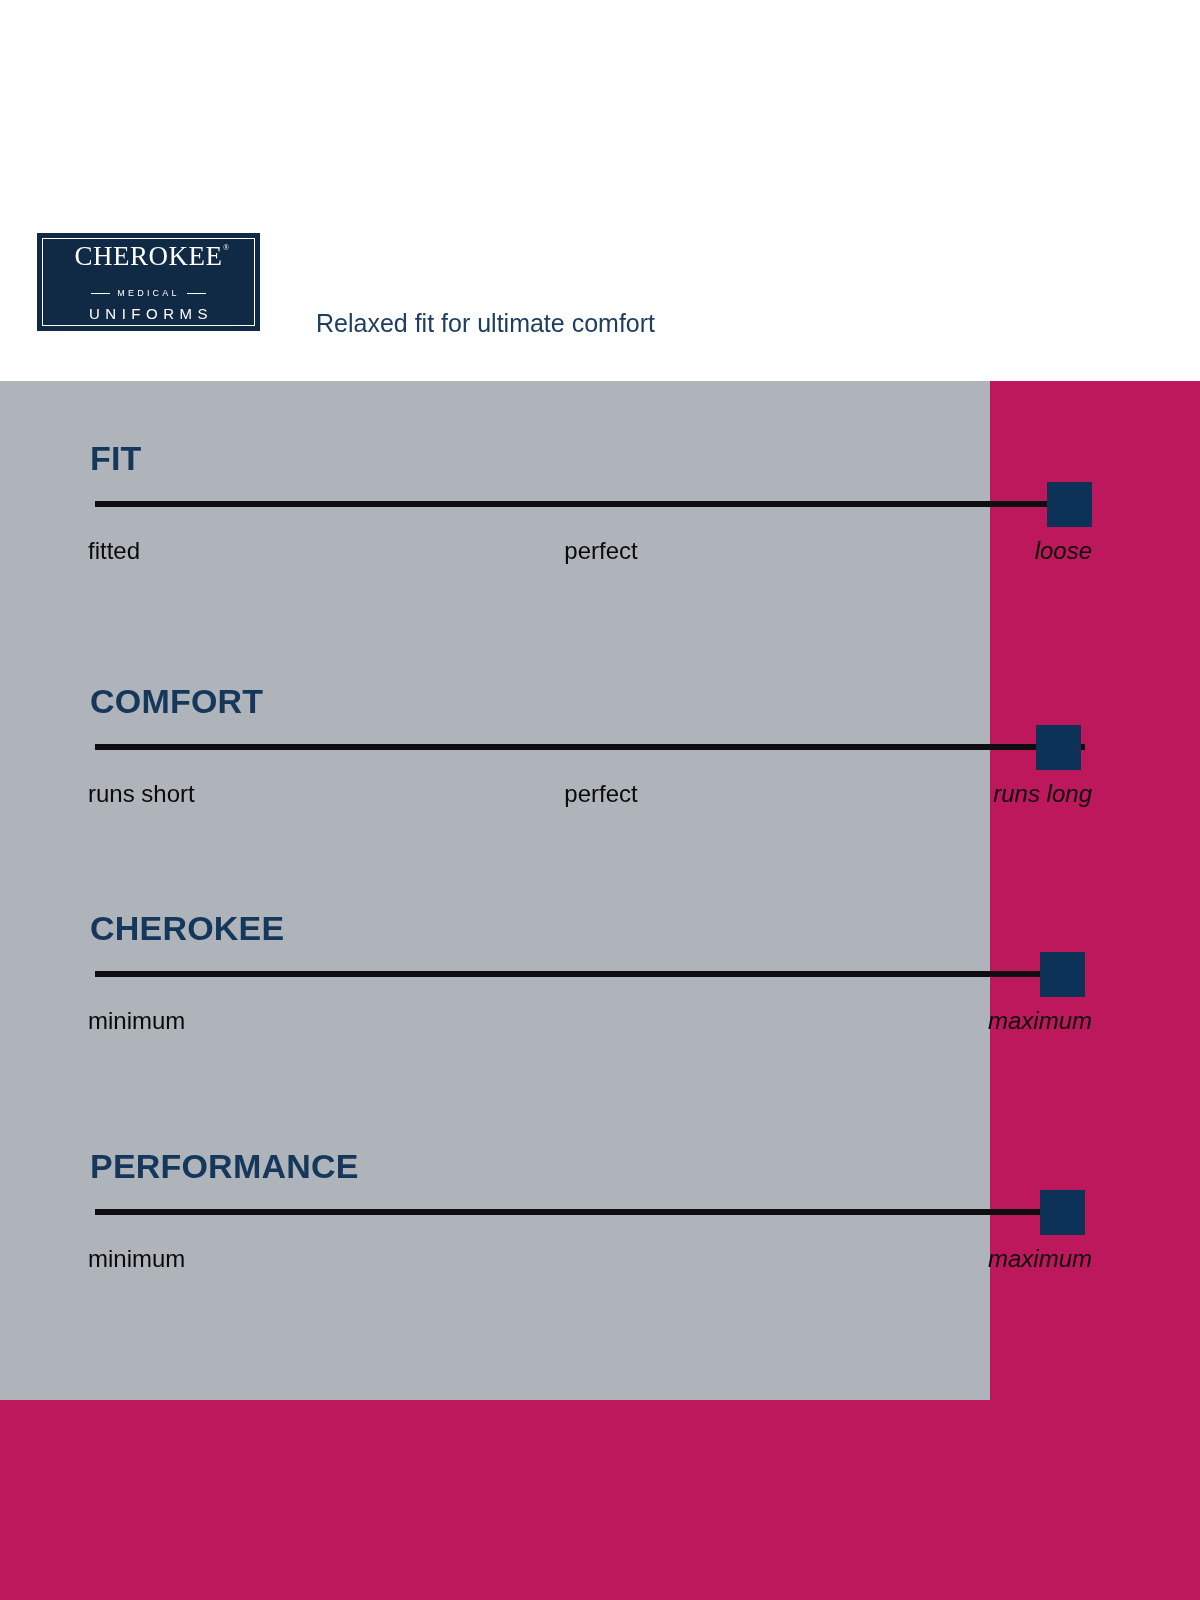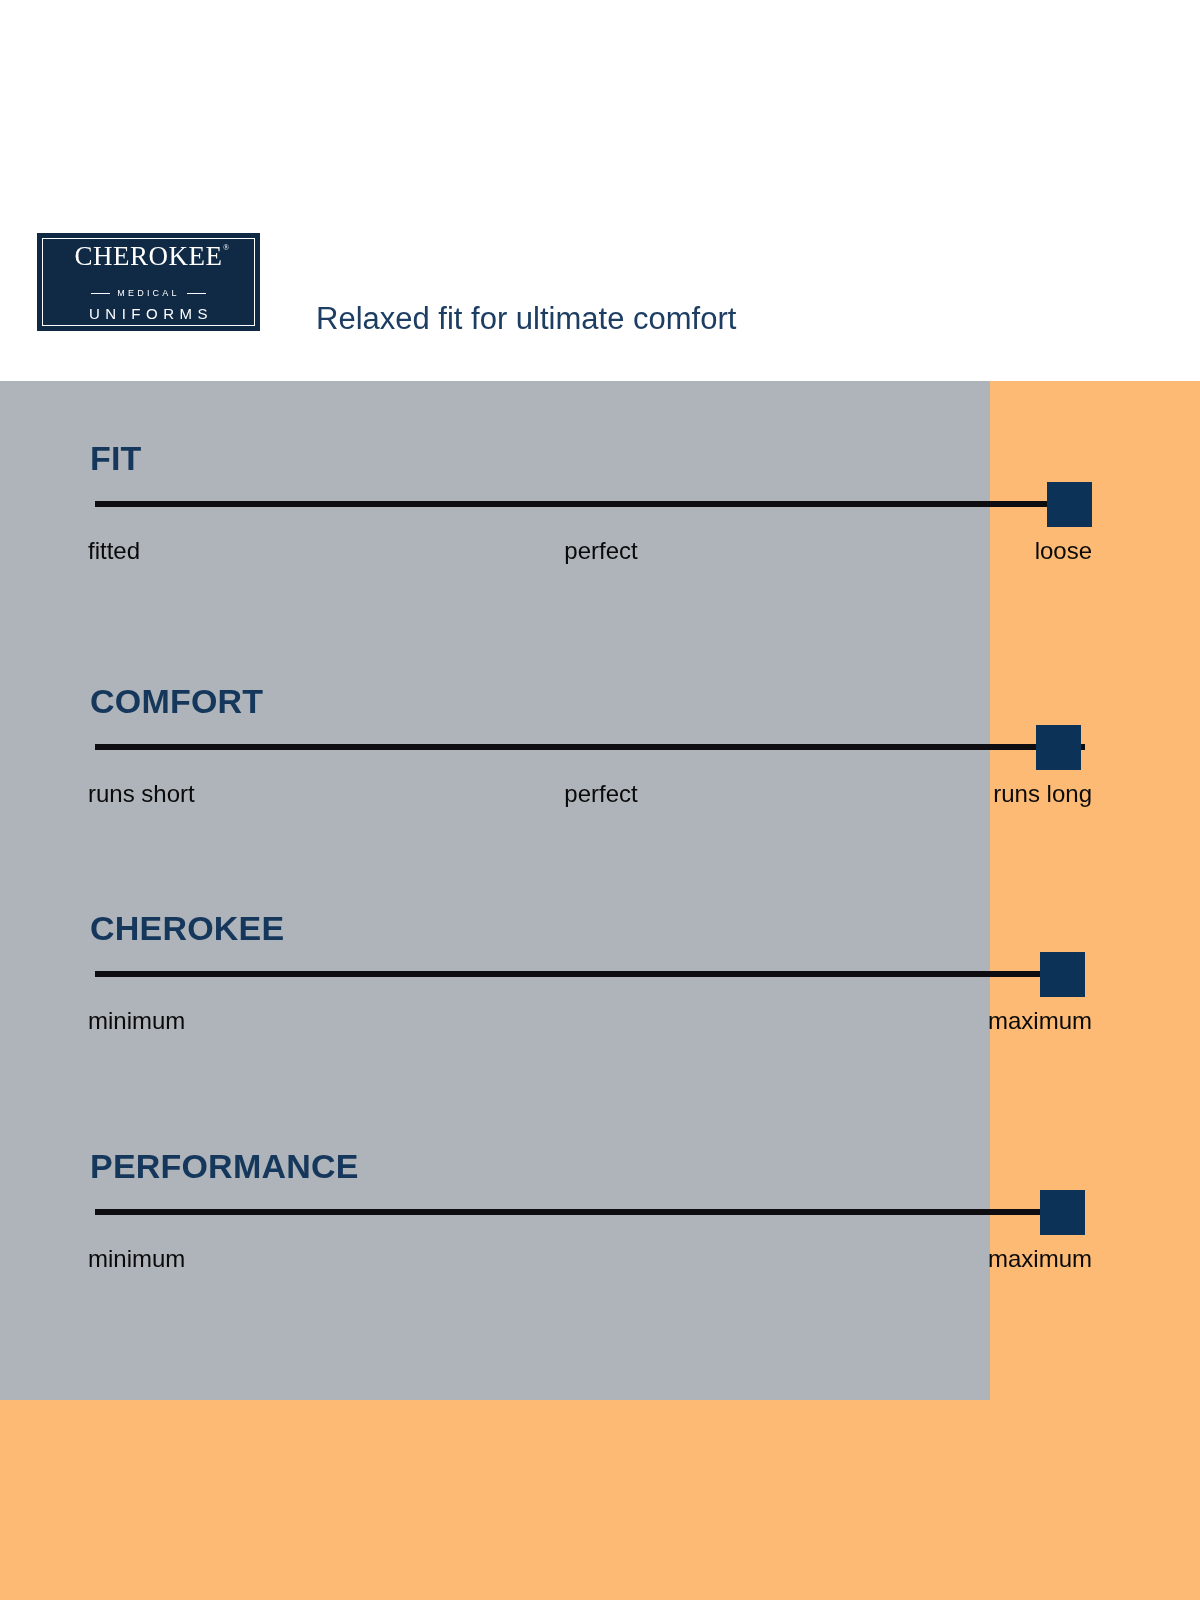--- a/index.html
+++ b/index.html
@@ -2,21 +2,21 @@
 <html><head>
 <meta charset="utf-8">
 <style>
   * { margin:0; padding:0; box-sizing:border-box; }
   html, body {
     width:1200px; height:1600px;
     background:#ffffff;
     font-family:"Liberation Sans", sans-serif;
     -webkit-font-smoothing:antialiased;
   }
-  .page { position:relative; width:1200px; height:1600px; background:#fdba74; overflow:hidden; }
+  .page { position:relative; width:1200px; height:1600px; background:#be185d; overflow:hidden; }
 
   
   .header {
     position:absolute; left:0; top:0; width:1200px; height:381px;
     background:#ffffff;
   }
   .logo-box {
     position:absolute; left:37px; top:233px; width:223px; height:98px;
     background:#102945;
     padding:5px;
@@ -55,23 +55,23 @@
   }
 
   .header-title {
     position:absolute; left:315px; top:243px;
     color:#15304f;
     font-size:40px; font-weight:bold;
     letter-spacing:0.3px;
     line-height:1.05;
   }
   .header-subtitle {
-    position:absolute; left:316px; top:300px;
+    position:absolute; left:316px; top:308px;
     color:#1d3e62;
-    font-size:31px; font-weight:400;
+    font-size:25px; font-weight:400;
     line-height:1.2;
   }
 
   
   .panel {
     position:absolute; left:0; top:381px; width:990px; height:1019px;
     background:#aeb4b9;
   }
 
   .metric { position:absolute; left:0; width:1200px; }
@@ -95,21 +95,21 @@
     top:-19px;
   }
   .scale-labels {
     position:absolute; left:88px; top:98px; width:1004px;
     display:flex; justify-content:center;
     color:#0a0a0a;
     font-size:24px; font-weight:400;
     line-height:1;
   }
   .scale-labels .lbl-mid { position:absolute; left:50%; transform:translateX(-50%);margin-left:11px; }
-  .scale-labels .lbl-right { margin-left:auto; }
+  .scale-labels .lbl-right { margin-left:auto;font-style:italic; }
 </style>
 </head>
 <body>
 
 <div class="page">
 
   <div class="header">
 
     <div class="logo-box">
       <div class="logo-inner">

